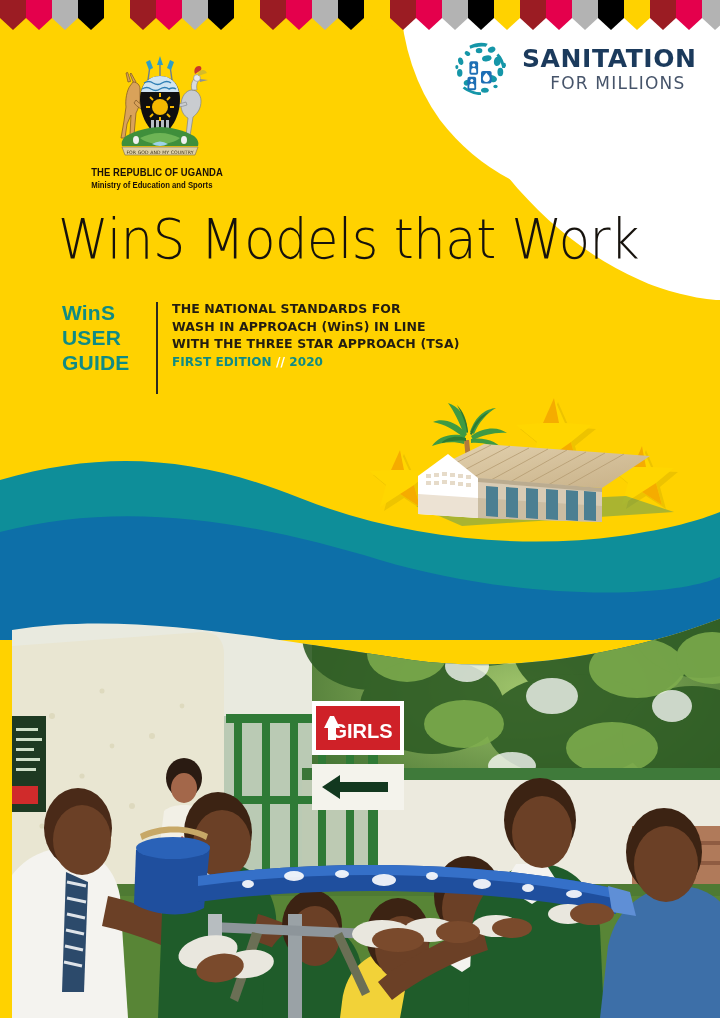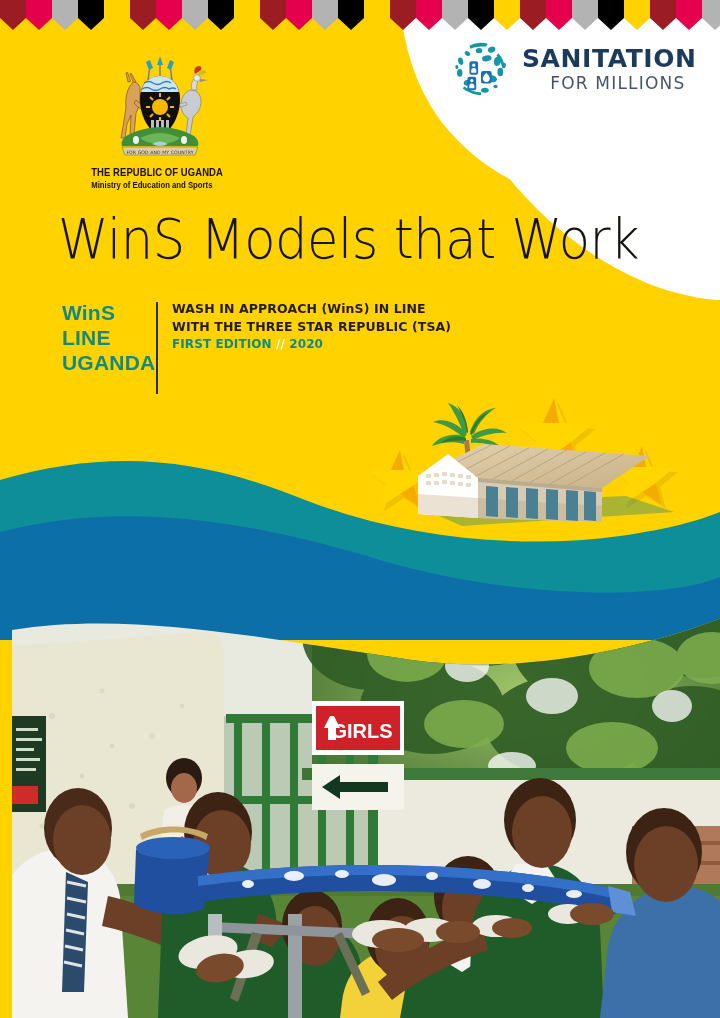--- a/index.html
+++ b/index.html
@@ -280,27 +280,28 @@
       <div class="sfm-title">SANITATION</div>
       <div class="sfm-sub">FOR MILLIONS</div>
     </div>
   </div>
 
   <div class="main-title">WinS Models that Work</div>
 
   <div class="sub-block">
     <div class="guide-col">
       <div>WinS</div>
-      <div>LINE</div>
-      <div>UGANDA</div>
+      <div>USER</div>
+      <div>GUIDE</div>
     </div>
     <div class="divider"></div>
     <div class="desc-col">
+      <div>THE NATIONAL STANDARDS FOR</div>
       <div>WASH IN APPROACH (WinS) IN LINE</div>
-      <div>WITH THE THREE STAR REPUBLIC (TSA)</div>
+      <div>WITH THE THREE STAR APPROACH (TSA)</div>
       <div class="edition">
         <span>FIRST EDITION</span>
         <span class="slashes">//</span>
         <span>2020</span>
       </div>
     </div>
   </div>
 
   <svg class="illus" viewBox="0 0 330 160">
     <defs>

